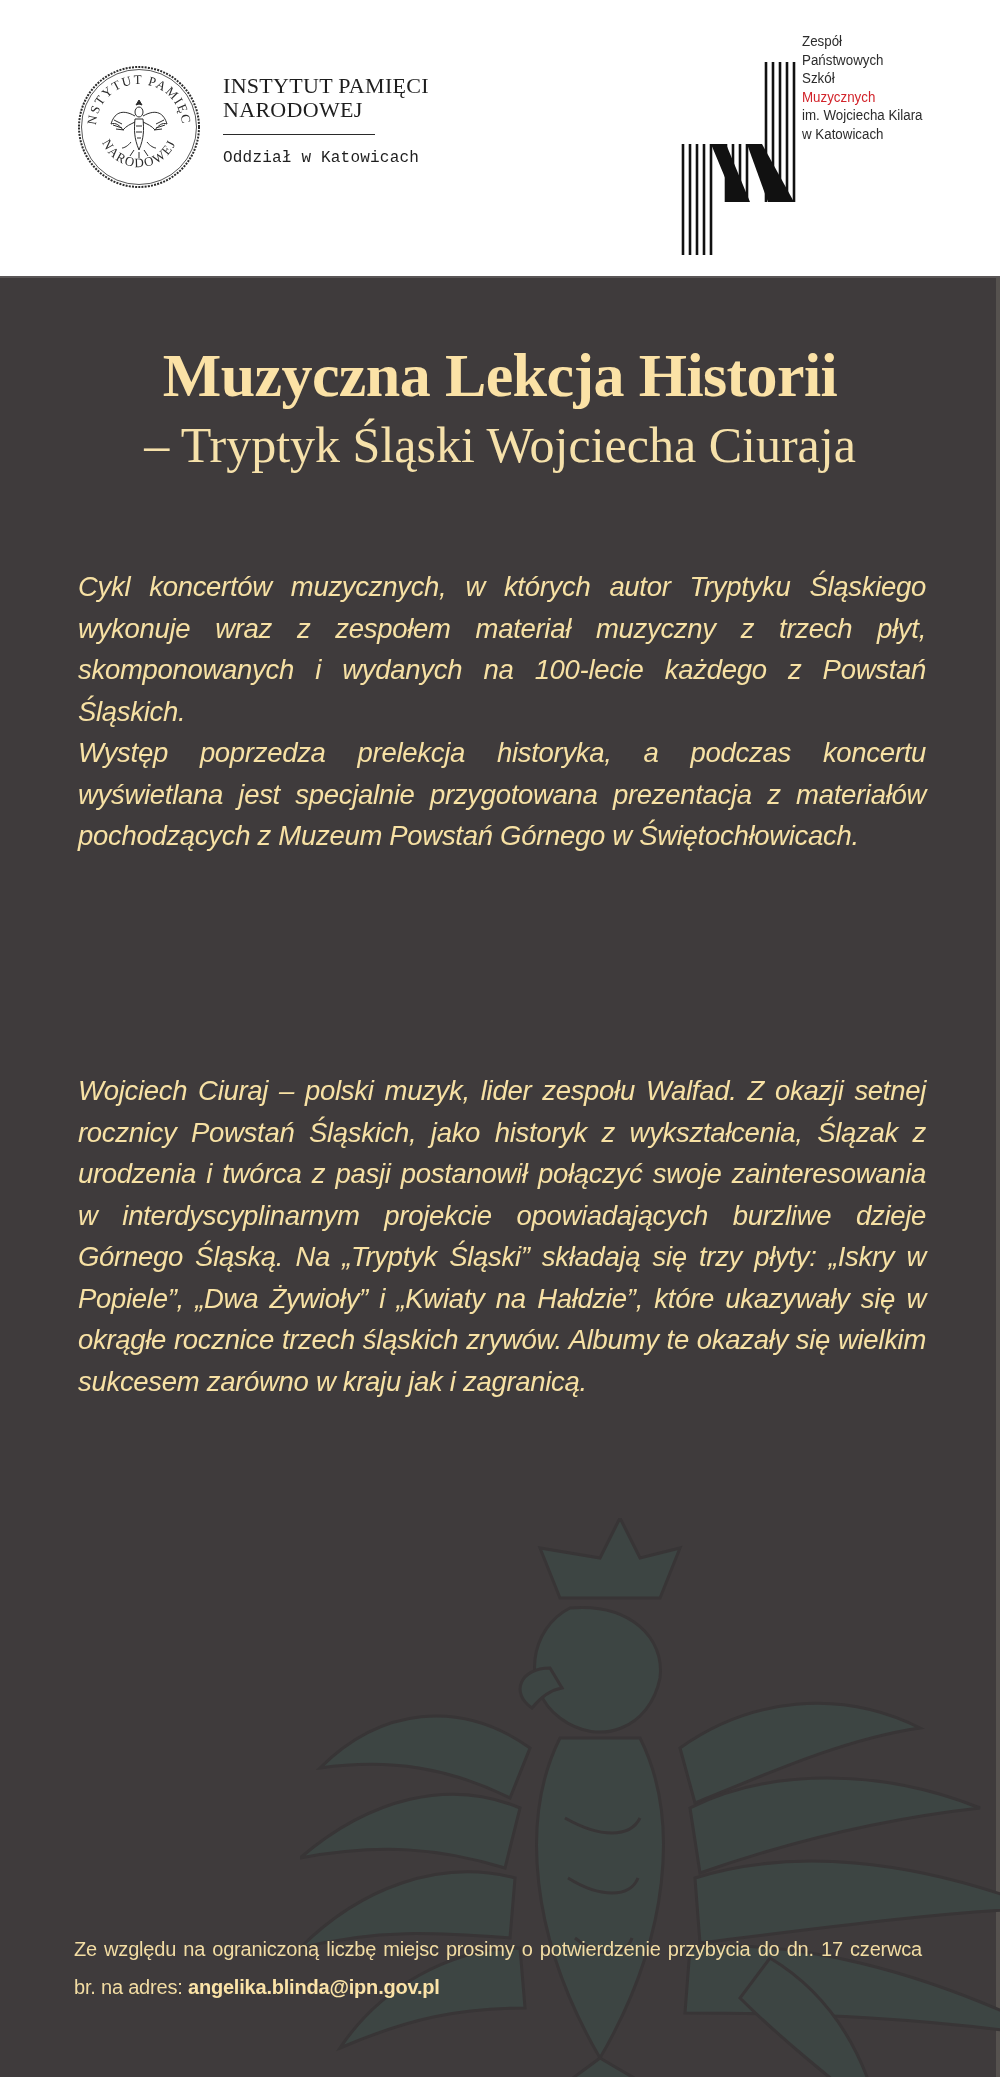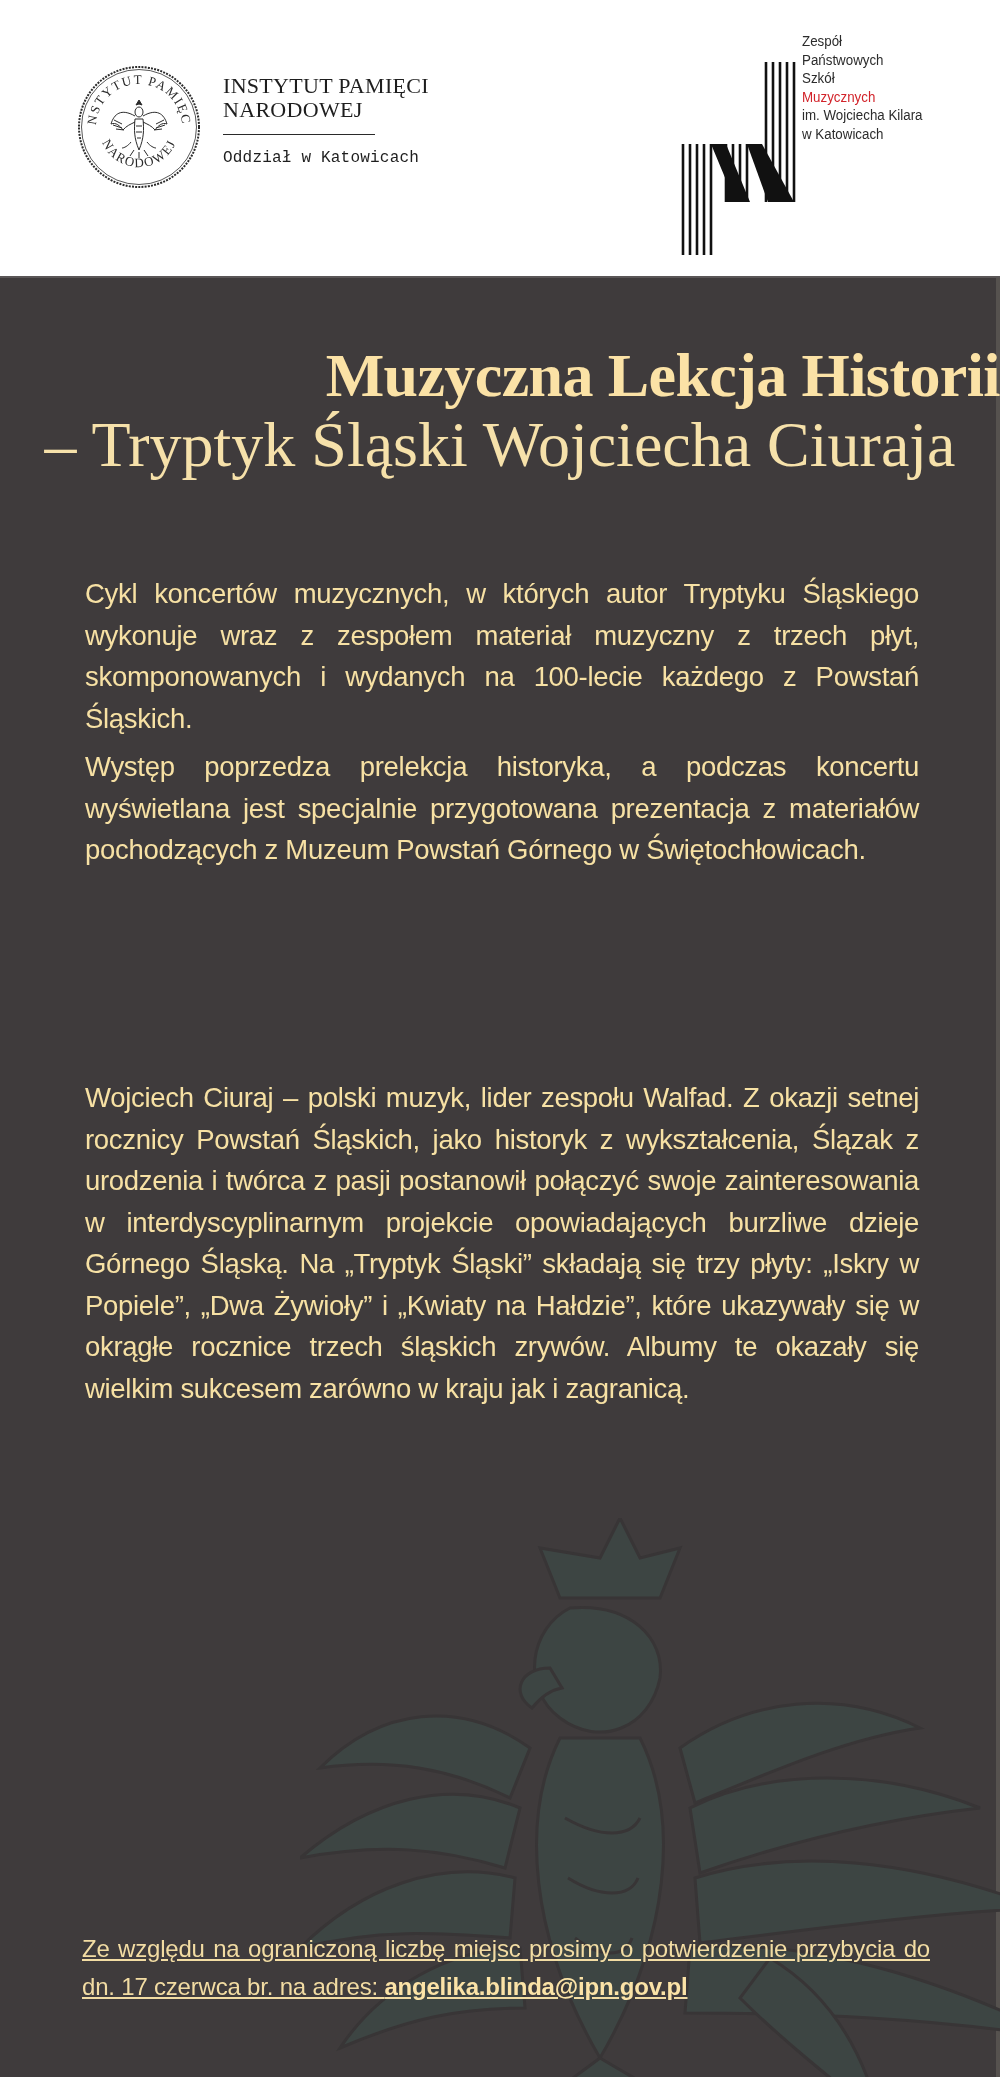--- a/index.html
+++ b/index.html
@@ -19,30 +19,30 @@
     .zpsm-text { position: absolute; left: 802px; top: 32px; font-family: "Liberation Sans", sans-serif; font-size: 15.5px; line-height: 18.5px; color: #2c2c2c; transform: scaleX(0.86); transform-origin: left top; }
     .zpsm-text .red { color: #d2232a; }
 
     
     .panel { position: absolute; left: 0; top: 276px; width: 1000px; height: 1801px; background: #3f3b3c; overflow: hidden; border-top: 2px solid #5a5657; }
     .panel-edge { position: absolute; right: 0; top: 0; width: 4px; height: 100%; background: #56524f; }
 
     .eagle-watermark { position: absolute; left: 300px; top: 1240px; width: 780px; height: 620px; }
 
     .title { position: absolute; left: 0; width: 1000px; text-align: center; color: #fbe2a6; font-family: "Liberation Serif", serif; }
-    .title-main { top: 62px; font-size: 62px; font-weight: bold; letter-spacing: -0.6px; line-height: 70px; text-align: right; }
-    .title-sub { top: 138px; font-size: 64px; font-weight: normal; letter-spacing: 0px; line-height: 58px; color: #f6e1aa; }
+    .title-main { top: 62px; font-size: 62px; font-weight: bold; letter-spacing: -0.6px; line-height: 70px; }
+    .title-sub { top: 138px; font-size: 50px; font-weight: normal; letter-spacing: 0px; line-height: 58px; color: #f6e1aa; }
 
     .body-text { position: absolute; left: 78px; width: 848px; color: #f7e1a4; font-family: "Liberation Sans", sans-serif; font-size: 27.5px; line-height: 41.5px; text-align: justify; text-align-last: left; letter-spacing: -0.3px; }
-    .body-text p { margin: 7px; }
+    .body-text p { margin: 0; font-style: italic; }
     .block1 { top: 288px; }
     .block2 { top: 792px; }
     .block3 { top: 1270px; }
 
-    .footer-note { position: absolute; left: 82px; top: 1652px; width: 848px; color: #f2dca3; font-size: 24px; line-height: 38px; text-align: justify; text-align-last: left; letter-spacing: -0.2px; text-decoration: underline; }
+    .footer-note { position: absolute; left: 74px; top: 1652px; width: 848px; color: #f2dca3; font-size: 20px; line-height: 38px; text-align: justify; text-align-last: left; letter-spacing: -0.2px; }
     .footer-note .email { font-weight: bold; color: #fbe3a7; }
   </style>
 </head>
 <body>
 
 <header class="header">
 
   <svg class="ipn-logo" viewBox="0 0 126 126">
     <defs>
       <path id="arcTop" d="M 20 63 A 43 43 0 0 1 106 63"></path>

